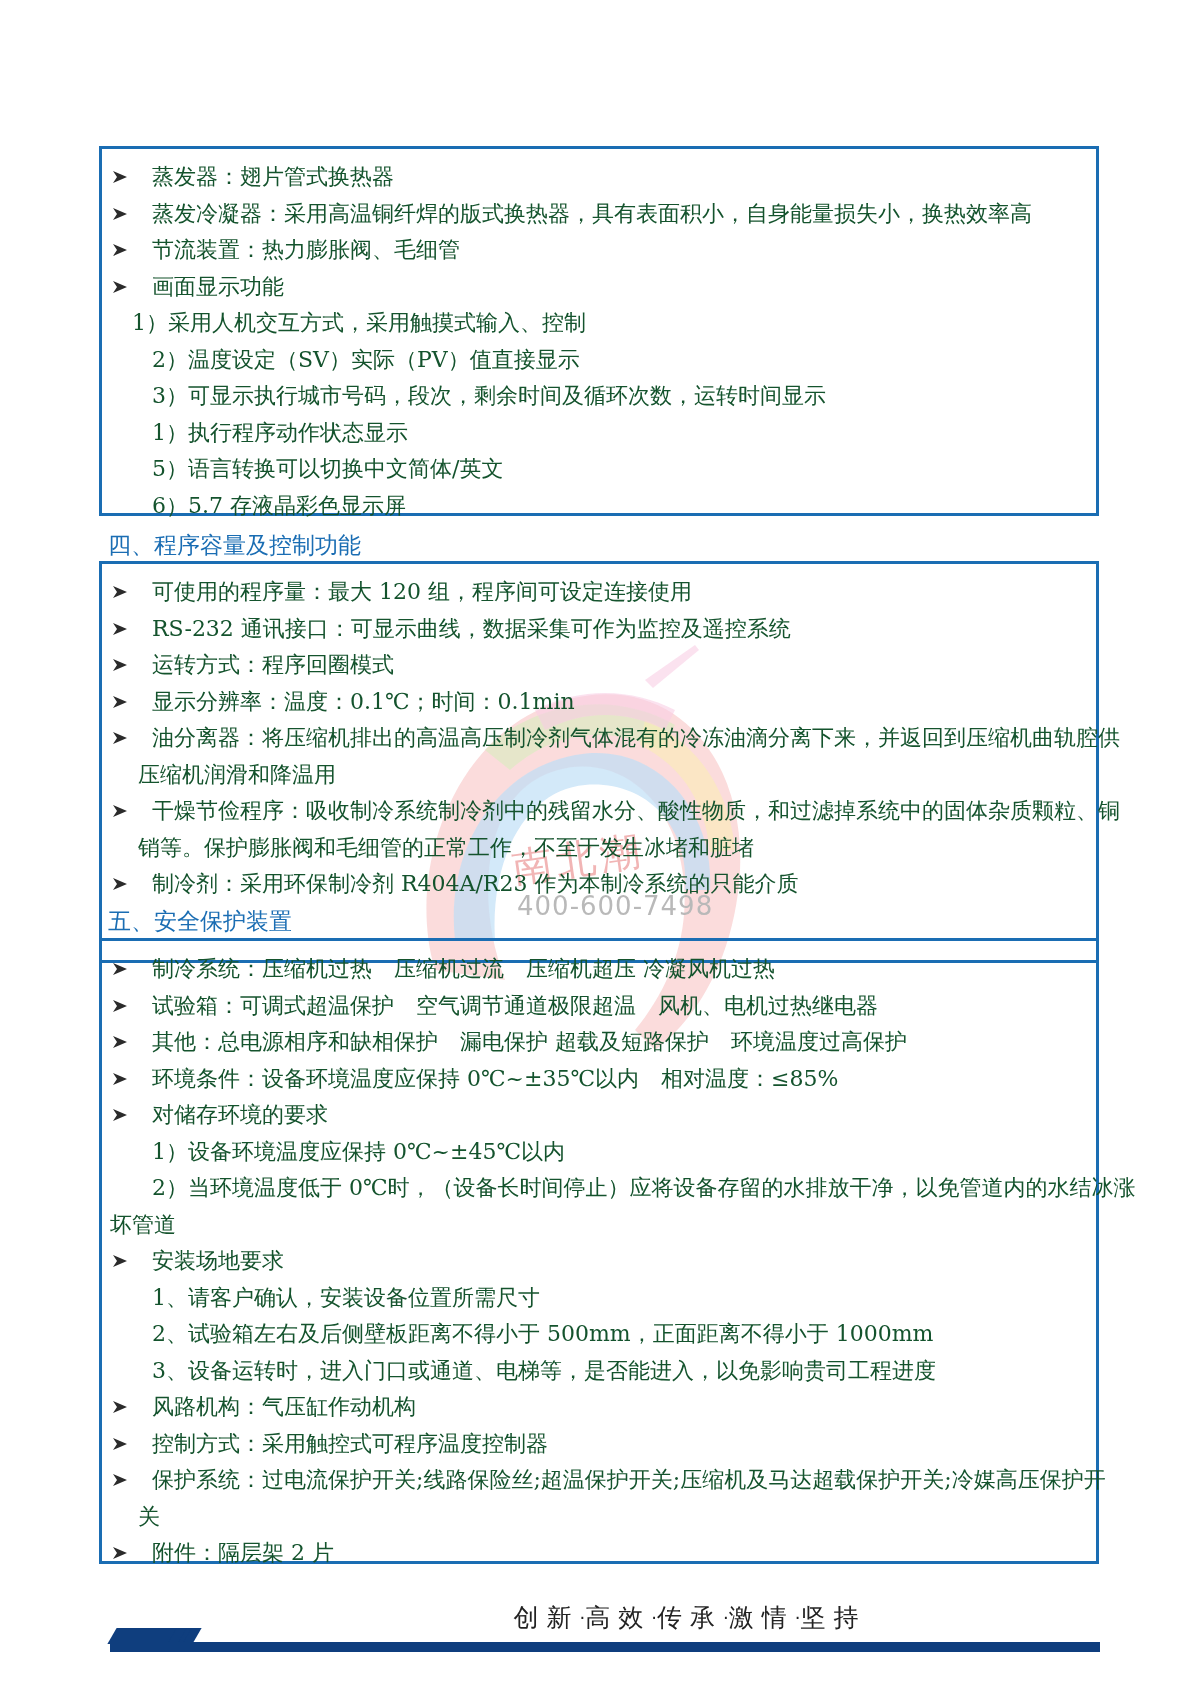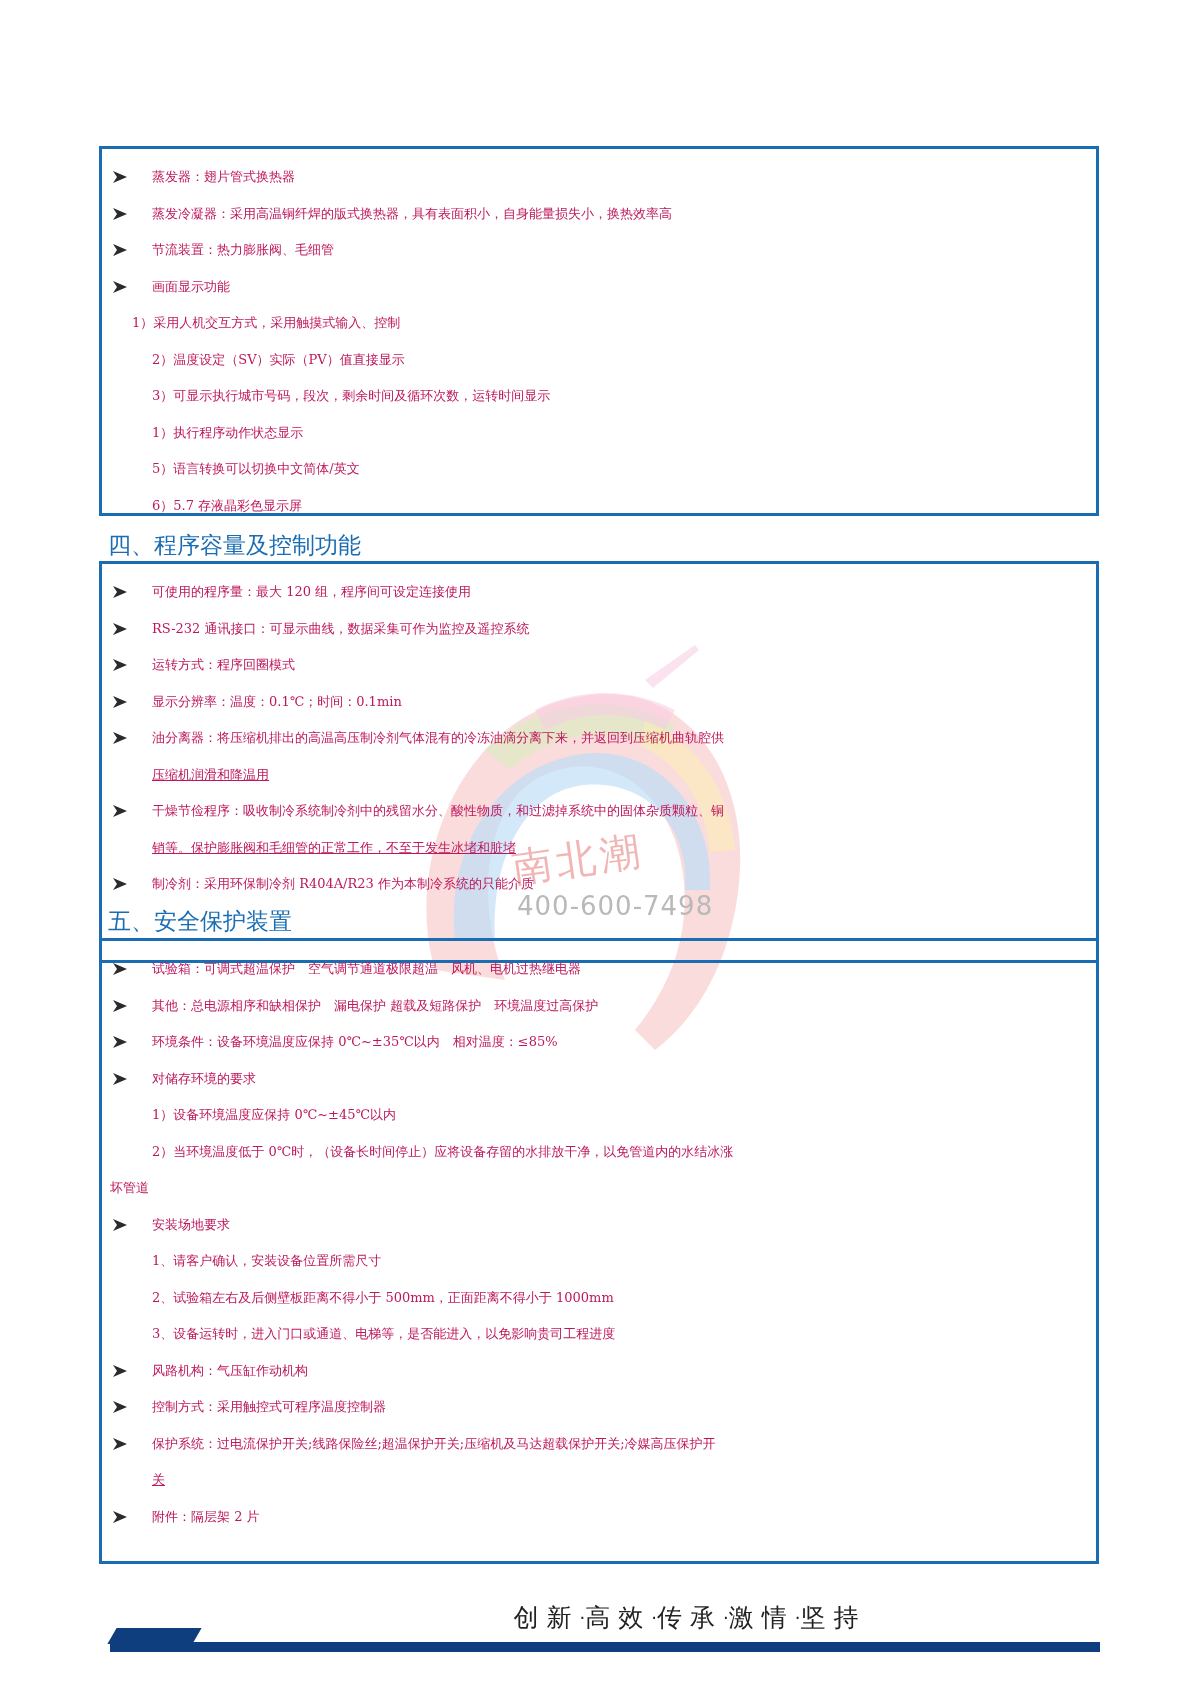--- a/index.html
+++ b/index.html
@@ -6,32 +6,32 @@
     body {
       width: 1200px; height: 1697px; background: #ffffff; position: relative; overflow: hidden;
       font-family: "DejaVu Serif", "Liberation Serif", serif; color: #3a3a3a;
     }
     .box {
       position: absolute; left: 99px; width: 1000px;
       border: 3px solid #1a6db3; box-sizing: border-box;
       padding: 10px 0 0 0;
     }
     .row {
-      position: relative; height: 36.5px; line-height: 36.5px; font-size: 13px;
-      white-space: nowrap; color: #be185d;
+      position: relative; height: 36.5px; line-height: 36.5px; font-size: 22px;
+      white-space: nowrap; color: #14532d;
     }
     .row .bullet {
       position: absolute; left: 10px; top: 0; width: 18px; height: 36.5px;
       display: flex; align-items: center;
     }
     .row .bullet svg { display: block; }
     .row .text { position: absolute; left: 50px; }
     .row.sub1 .text { left: 30px; }
     .row.sub2 .text { left: 50px; }
-    .row.cont .text { left: 50px; text-decoration: underline; }
+    .row.cont .text { left: 36px; }
     .row.flush .text { left: 8px; }
     .section-title {
       position: absolute; left: 108px; font-size: 23px; color: #1a6db3;
       font-family: "DejaVu Sans", "Liberation Sans", sans-serif; line-height: 30px;
     }
     .watermark {
       position: absolute; left: 395px; top: 640px; width: 370px; height: 420px; pointer-events: none; opacity: 0.55;
     }
     .wm-phone {
       position: absolute; left: 517px; top: 891px; font-size: 26px; color: #b9b9b9;
@@ -192,20 +192,28 @@
         <svg width="16" height="14" viewBox="0 0 16 14">
           <path d="M1,1 L15,7 L1,13 L5,7 Z" fill="#2b2b2b"></path>
         </svg>
       </span>
     <span class="text">制冷剂：采用环保制冷剂 R404A/R23 作为本制冷系统的只能介质</span>
   </div>
 </div>
 
 <div class="section-title" style="top:906px;">五、安全保护装置</div>
 <div class="box" style="top:938px; height:626px;">
+  <div class="row">
+    <span class="bullet">
+        <svg width="16" height="14" viewBox="0 0 16 14">
+          <path d="M1,1 L15,7 L1,13 L5,7 Z" fill="#2b2b2b"></path>
+        </svg>
+      </span>
+    <span class="text">制冷系统：压缩机过热　压缩机过流　压缩机超压 冷凝风机过热</span>
+  </div>
   <div class="row">
     <span class="bullet">
         <svg width="16" height="14" viewBox="0 0 16 14">
           <path d="M1,1 L15,7 L1,13 L5,7 Z" fill="#2b2b2b"></path>
         </svg>
       </span>
     <span class="text">试验箱：可调式超温保护　空气调节通道极限超温　风机、电机过热继电器</span>
   </div>
   <div class="row">
     <span class="bullet">

